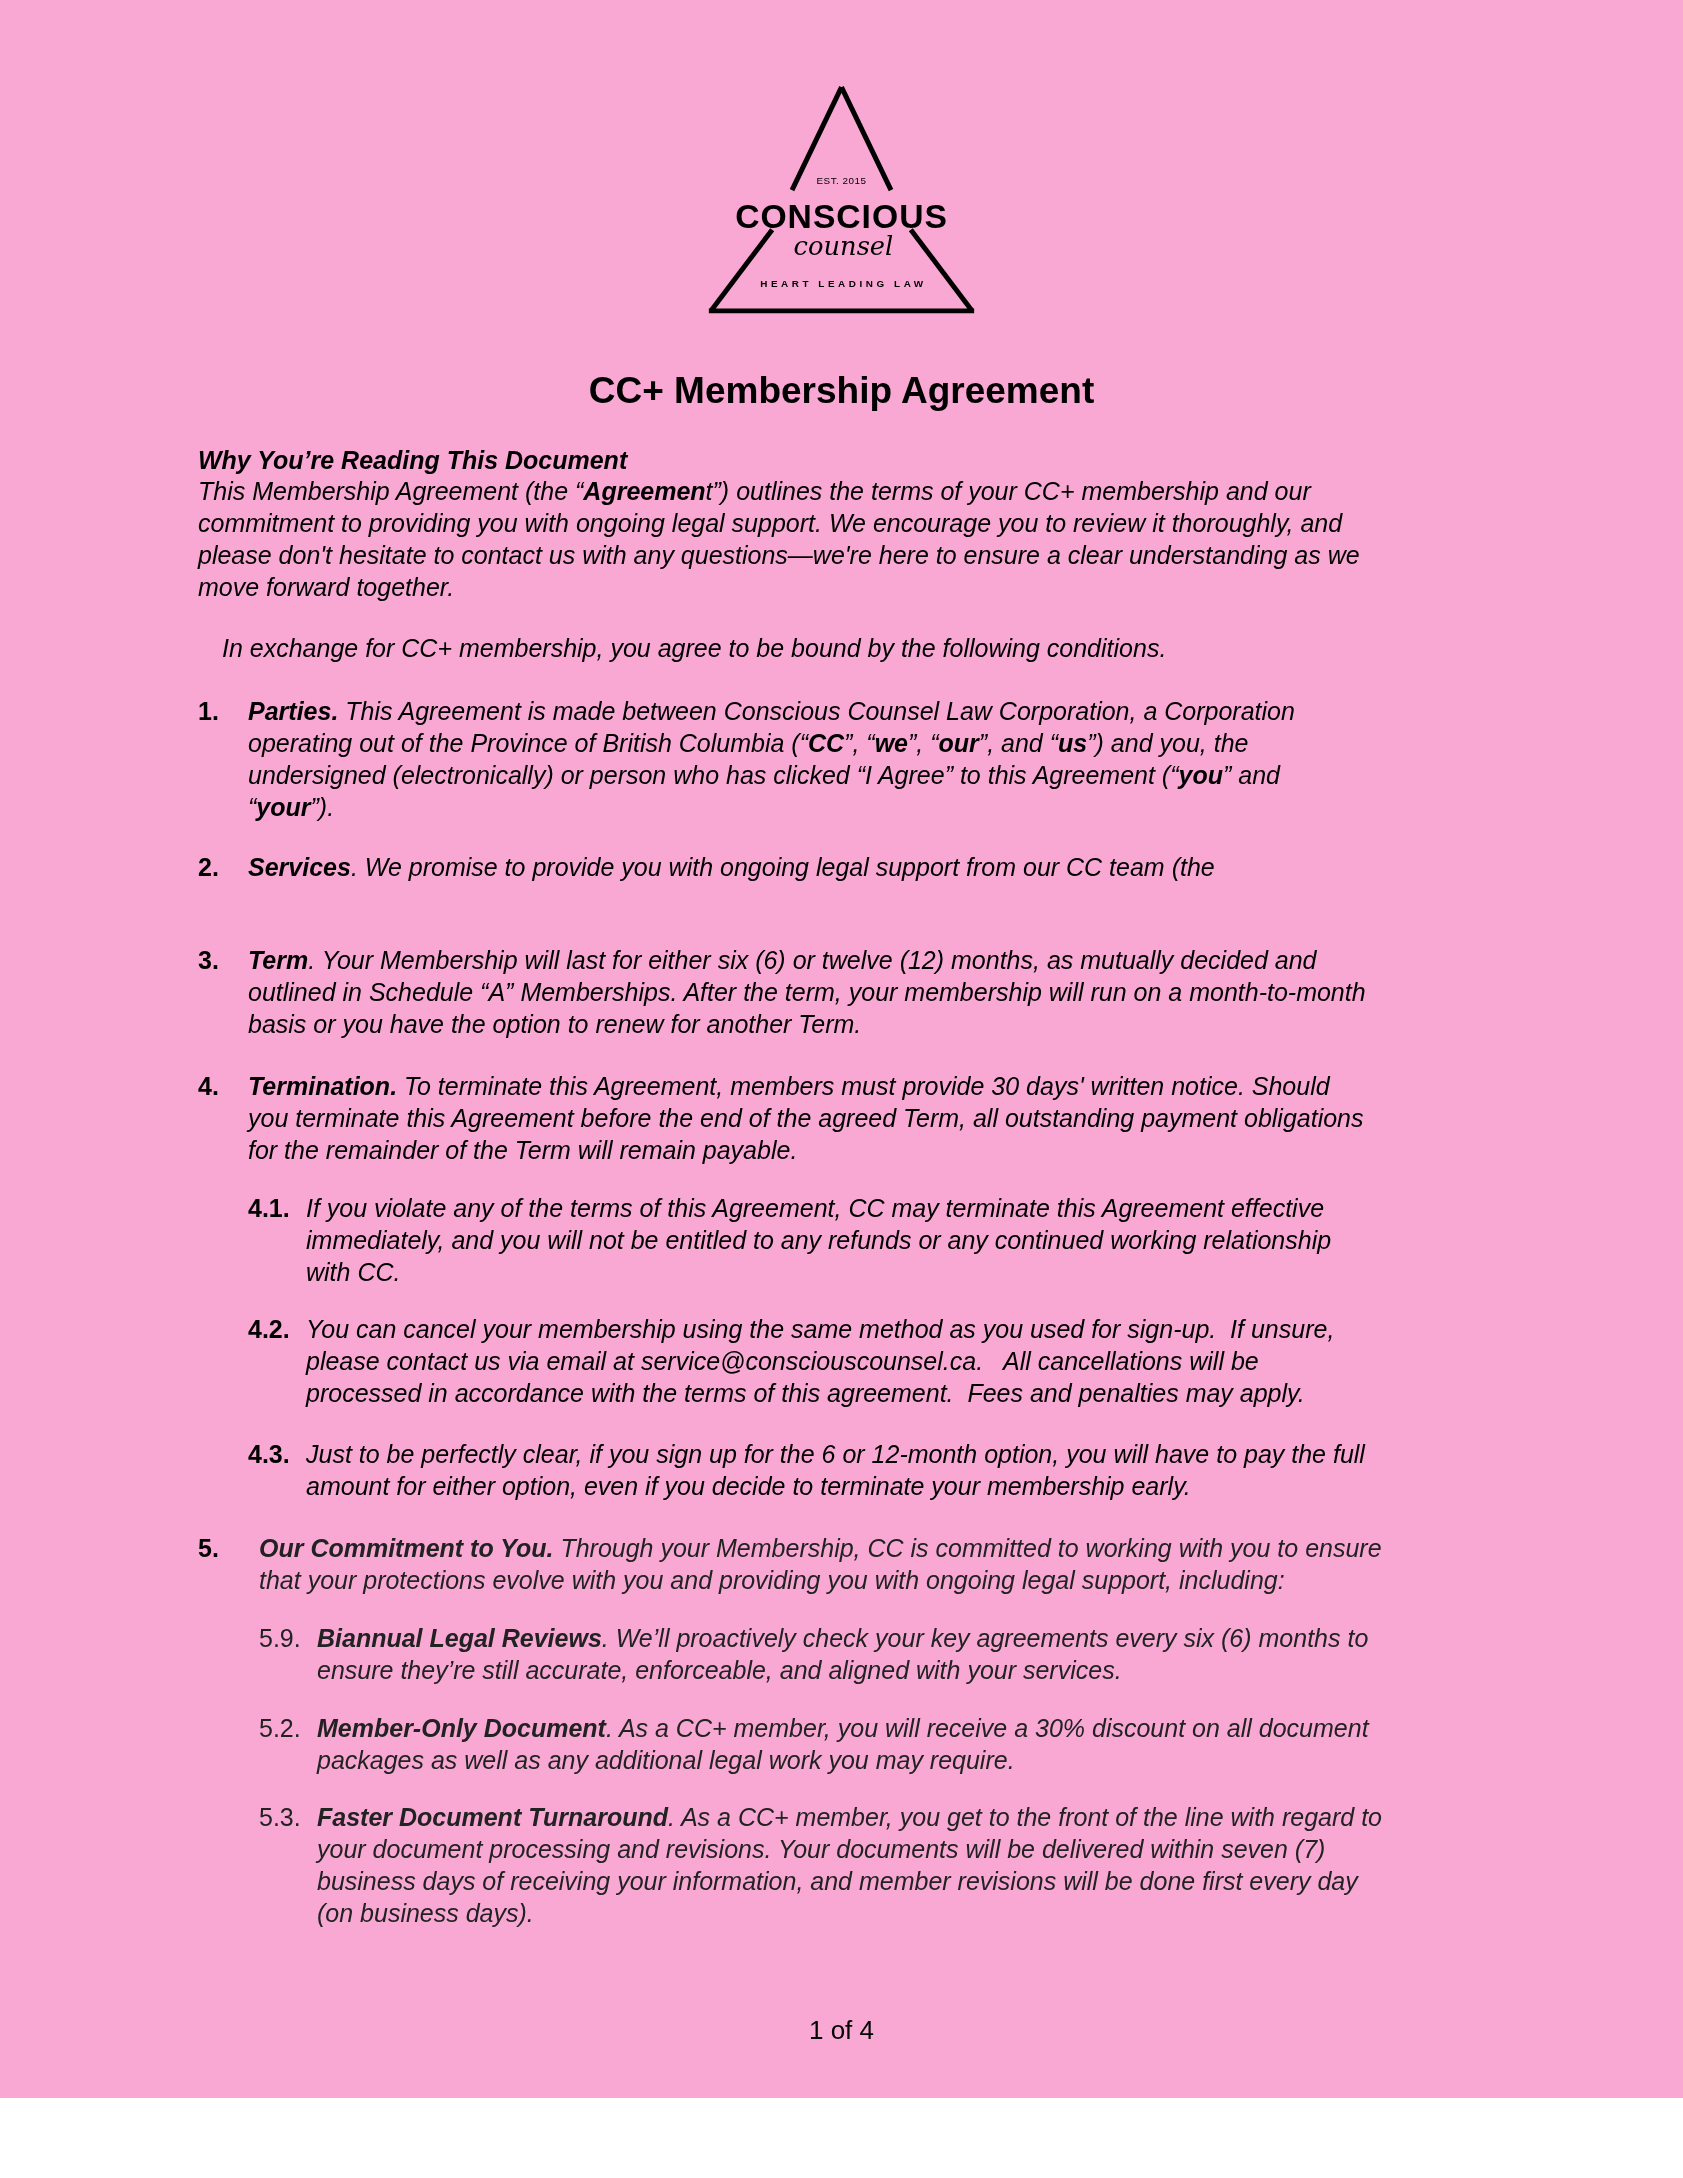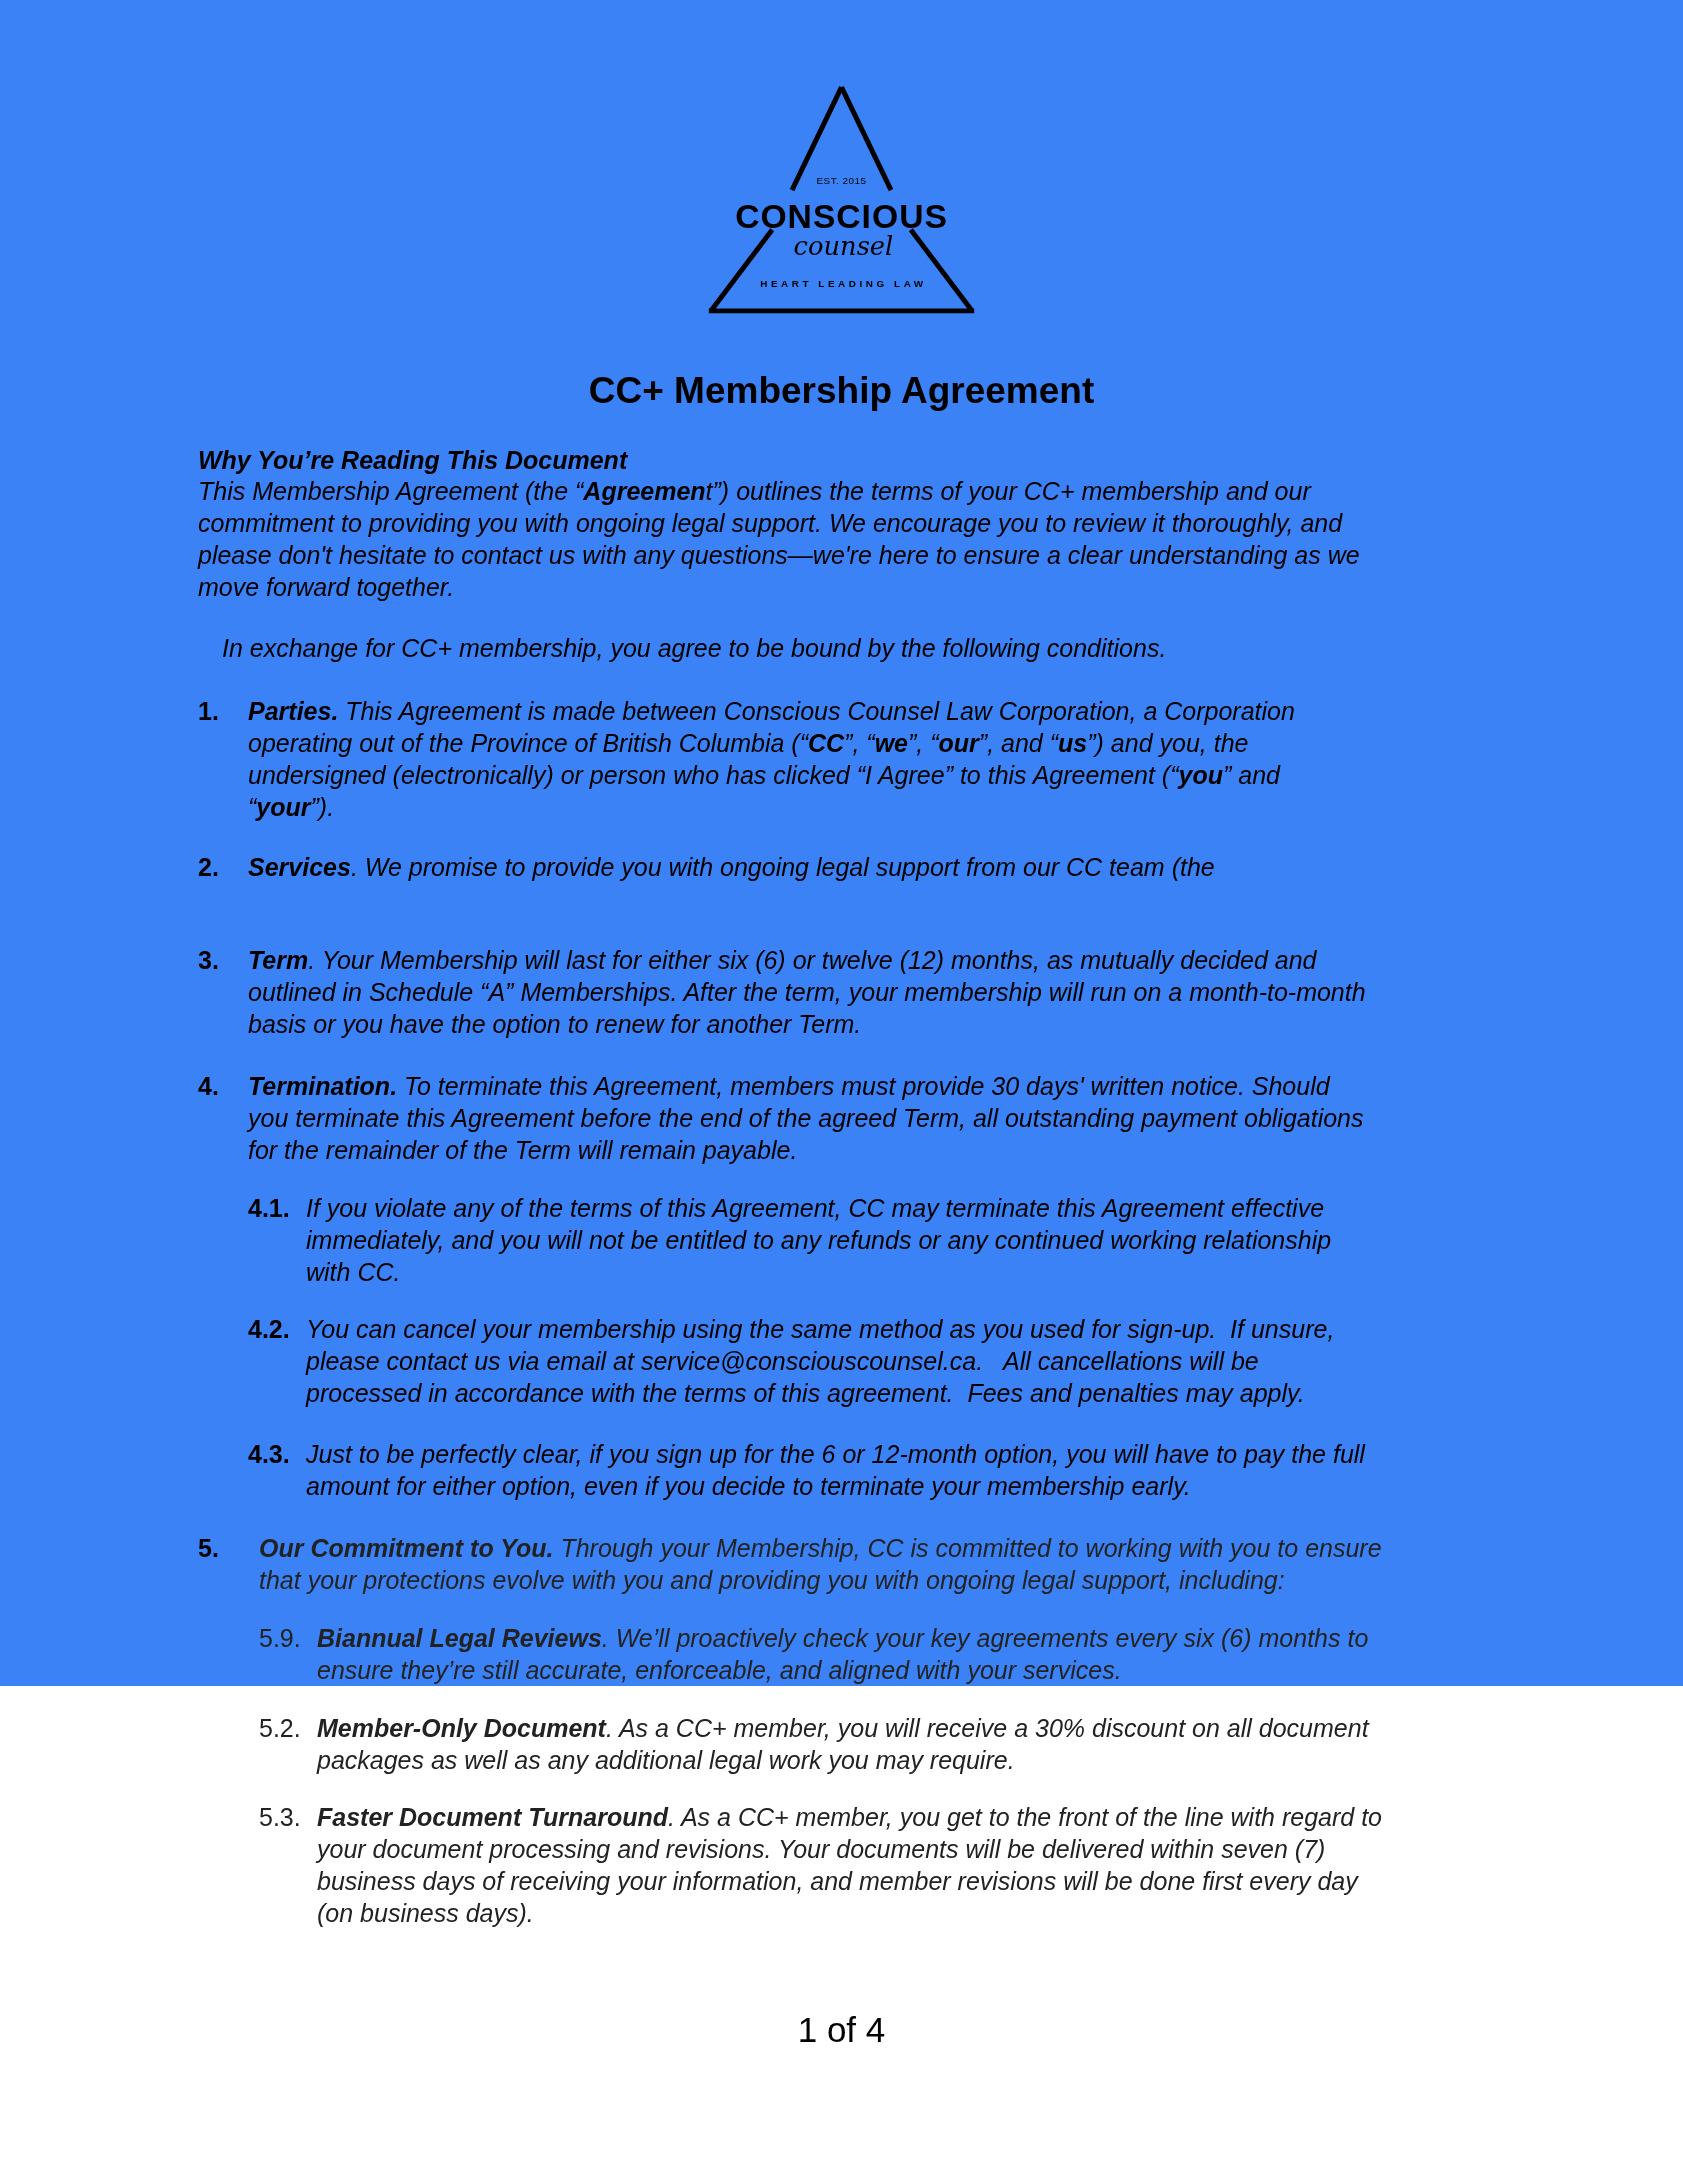--- a/index.html
+++ b/index.html
@@ -1,39 +1,39 @@
 <!DOCTYPE html>
 <html><head>
   <meta charset="utf-8">
   <style>
     html, body { margin: 0; padding: 0; background: #ffffff; }
     body { width: 1683px; height: 2178px; position: relative; overflow: hidden;
            font-family: "Liberation Sans", sans-serif; color: #000; }
-    .page { position: absolute; left: 0; top: 0; width: 1683px; height: 1686px; background: #3b82f6; }
+    .page { position: absolute; left: 0; top: 0; width: 1683px; height: 2098px; background: #f9a8d4; }
 
     
     .logo { position: absolute; left: 693px; top: 79px; width: 297px; height: 243px; }
     .logo svg { width: 297px; height: 243px; display: block; }
     .logo-est { font-family: "Liberation Sans", sans-serif; font-size: 10px; letter-spacing: 0.5px; }
     .logo-main { font-family: "Liberation Sans", sans-serif; font-weight: 700; font-size: 34px; letter-spacing: 1px; }
     .logo-script { font-family: "DejaVu Serif", serif; font-style: italic; font-size: 26px; }
     .logo-tag { font-family: "Liberation Sans", sans-serif; font-weight: 700; font-size: 10px; letter-spacing: 3.6px; }
 
     .title { position: absolute; left: 0; width: 1683px; top: 368px; text-align: center;
              font-weight: 700; font-size: 37px; line-height: 46px; }
 
     .block { position: absolute; font-size: 25px; line-height: 32px; white-space: pre; font-style: italic; }
     .block .ln { display: block; height: 32px; }
     .b { font-weight: 700; }
     .num { position: absolute; font-size: 25px; line-height: 32px; }
     .num.bold { font-weight: 700; }
     .soft { color: #222; margin-left: 11px; }
 
     .pagenum { position: absolute; left: 0; width: 1683px; top: 2014px; text-align: center;
-               font-size: 35px; line-height: 32px; }
+               font-size: 26px; line-height: 32px; }
   </style>
 </head>
 <body>
 
 <div class="page">
 
   <div class="logo">
     <svg viewBox="0 0 300 245" xmlns="http://www.w3.org/2000/svg">
 
       <g stroke="#000" stroke-width="5" fill="none" stroke-linecap="butt">

